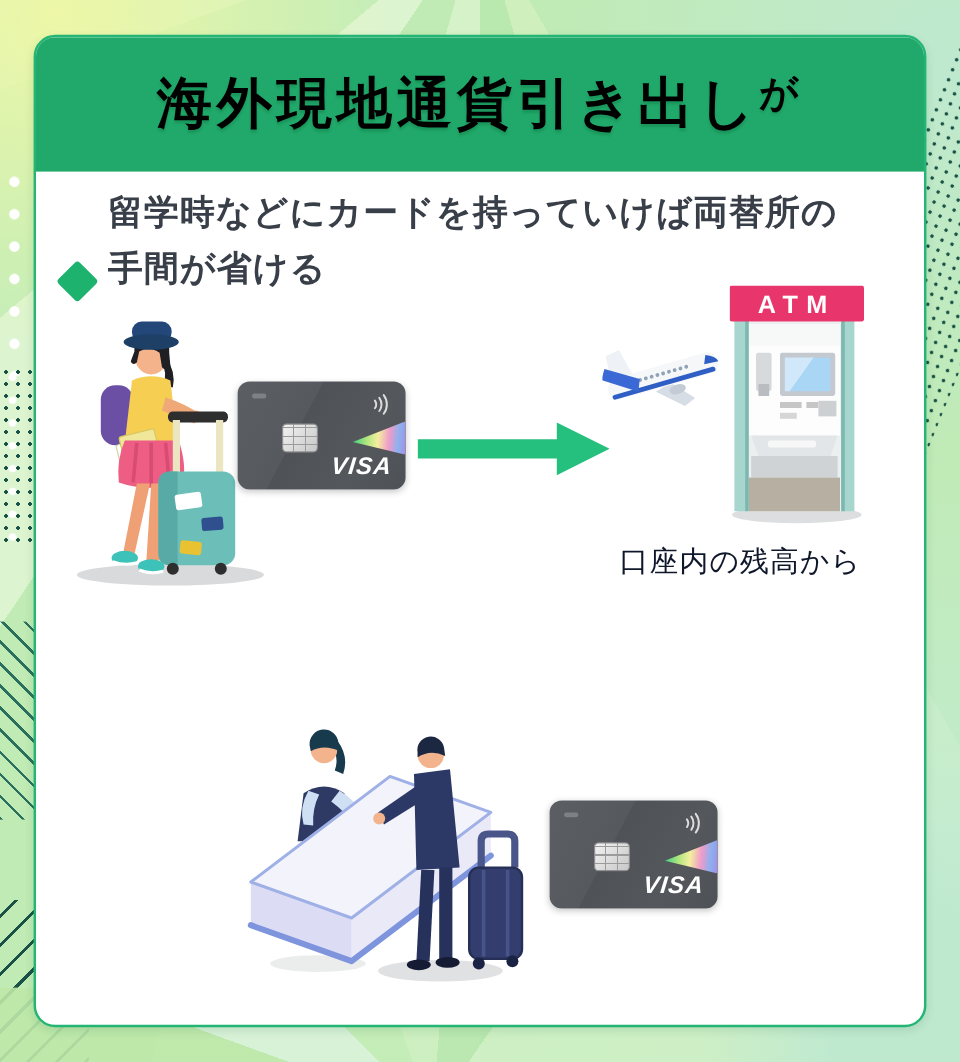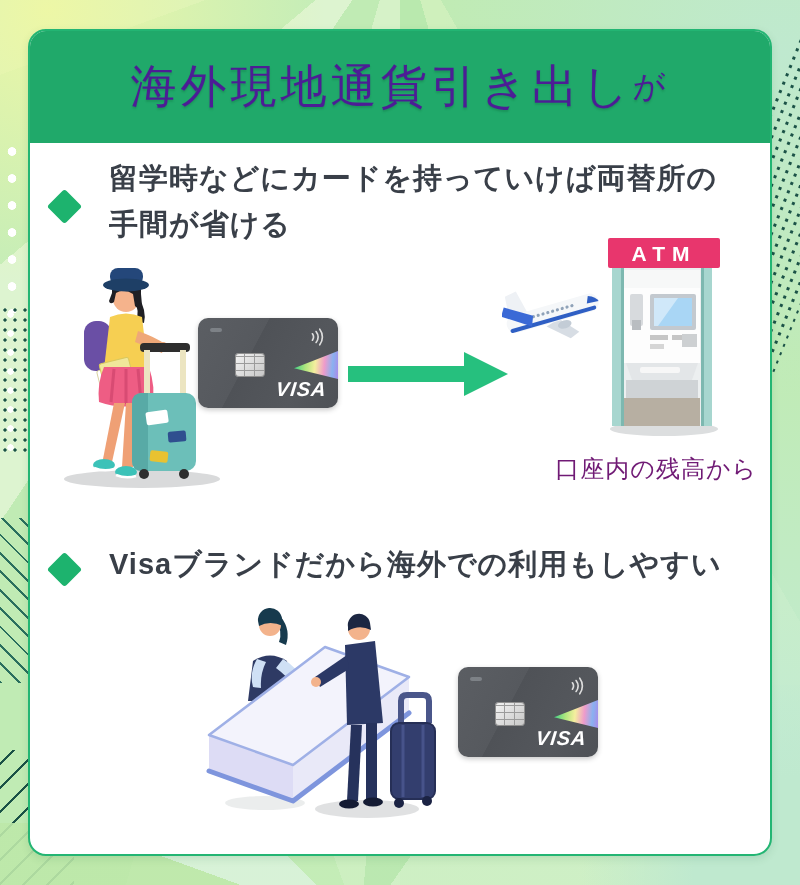--- a/index.html
+++ b/index.html
@@ -29,27 +29,27 @@
     background:repeating-linear-gradient(135deg,#1b5247 0 2.5px,rgba(0,0,0,0) 2.5px 17px);}
   .fan-bottom{left:0;bottom:0;width:800px;height:62px;opacity:.9;
     background:conic-gradient(from 245deg at 45% 170%, #cdef9e 0 20deg, #bde8a9 20deg 45deg, #d8f2d9 45deg 70deg, #c2ecb5 70deg 95deg, #ccefc0 95deg 120deg, #b8e7ae 120deg 150deg, #d0f0c6 150deg 180deg);}
   .mint-bottom-right{right:0;bottom:0;width:230px;height:200px;
     background:radial-gradient(circle at 100% 100%, #bfe9cf 35%, rgba(191,233,207,0) 72%);}
   
   .panel{position:absolute;left:28px;top:29px;width:744px;height:827px;box-sizing:border-box;
     border:2px solid #23b573;border-radius:18px;background:#ffffff;overflow:hidden;
     box-shadow:0 3px 8px rgba(10,90,50,.12);}
   .banner{height:112px;background:#20a96a;display:flex;align-items:center;justify-content:center;}
-  .banner .title{display:flex;align-items:center;color:#4c1d95;font-weight:400;
+  .banner .title{display:flex;align-items:flex-start;color:#000000;font-weight:700;
     letter-spacing:4px;text-shadow:0 2px 2px rgba(0,60,30,.18);white-space:nowrap;}
   .title-main,.title-tail{font-size:46px;}
   .title-particle{font-size:32px;}
   .content{position:relative;height:711px;}
   
-  .bullet-row{position:absolute;left:22px;display:flex;align-items:center;gap:32px;}
+  .bullet-row{position:absolute;left:22px;display:flex;align-items:flex-end;gap:13px;}
   .bullet-row1{top:12px;width:680px;}
   .bullet-row2{top:398px;width:700px;}
   .diamond{flex:0 0 auto;width:25px;height:25px;background:#1db36e;transform:rotate(45deg);
     border-radius:3px;margin-top:10px;}
   .bullet-text{font-size:29px;font-weight:600;line-height:46px;color:#393f48;letter-spacing:1px;}
   .bullet-row1 .bullet-text{width:612px;}
   
   .traveler-illo{position:absolute;left:32px;top:112px;}
   .card{position:absolute;width:140px;height:90px;border-radius:10px;overflow:hidden;
     background:linear-gradient(118deg,#5b5e63 0%,#56595e 38%,#4f5257 38.3%,#54575c 72%,#4e5156 100%);
@@ -66,22 +66,22 @@
       linear-gradient(135deg,#f4f4f4,#c6c6c6);
     box-shadow:0 0 0 1px #8f8f8f inset;}
   .prism{position:absolute;right:0;top:33px;width:44px;height:28px;
     clip-path:polygon(100% 0,0 62%,100% 100%);opacity:.95;
     background:linear-gradient(95deg,#2ed38a 0%,#b6ee7f 28%,#fdf6a2 48%,#f79fd0 68%,#8cb6f8 86%,#b08cf0 100%);}
   .visa{position:absolute;right:11px;bottom:7px;color:#ffffff;font-weight:800;font-style:italic;
     font-size:20px;letter-spacing:1px;transform:skewX(-6deg);}
   .arrow-illo{position:absolute;left:318px;top:208px;}
   .airplane-illo{position:absolute;left:472px;top:127px;}
   .atm-illo{position:absolute;left:578px;top:95px;}
-  .atm-caption{position:absolute;left:447px;top:309px;width:280px;text-align:right;
-    font-size:24px;font-weight:500;line-height:34px;color:#701a75;letter-spacing:1px;}
+  .atm-caption{position:absolute;left:447px;top:309px;width:280px;text-align:center;
+    font-size:24px;font-weight:500;line-height:34px;color:#0f172a;letter-spacing:1px;}
   .counter-illo{position:absolute;left:165px;top:460px;}
 </style>
 </head>
 <body>
 
 <div class="stage">
 
   <div class="decor dots-right"></div>
   <div class="decor dots-left-white"></div>
   <div class="decor stipple-left"></div>
@@ -220,24 +220,20 @@
         <rect x="93" y="28" width="11" height="160" fill="#a7d6cf"></rect>
         <rect x="93" y="28" width="3" height="160" fill="#7db8b0"></rect>
         <rect x="0" y="0" width="112" height="30" rx="2" fill="#e8366d"></rect>
         <text x="56" y="23" text-anchor="middle" font-size="21" font-weight="bold" letter-spacing="7" fill="#ffffff">ATM</text>
       </svg>
 
       <div class="atm-caption">
         <div>口座内の残高から</div>
       </div>
 
-      <div class="bullet-row bullet-row2">
-        <span class="diamond"></span>
-        <span class="bullet-text">Visaブランドだから海外での利用もしやすい</span>
-      </div>
 
       <svg class="counter-illo" width="250" height="235" viewBox="0 0 250 235">
         <ellipse cx="172" cy="206" rx="52" ry="9" fill="#dadcdd" opacity="0.85"></ellipse>
         <ellipse cx="70" cy="200" rx="40" ry="7" fill="#e3e5e6" opacity="0.7"></ellipse>
 
         <path d="M86,14 q10,13 5,28 l-7,-3 q4,-11 -3,-21 z" fill="#173a4d"></path>
         <circle cx="75" cy="22" r="11" fill="#f3b38c"></circle>
         <path d="M63,18 a12,12 0 0 1 24,-2 l1,7 q-13,-6 -24,0 z" fill="#173a4d"></path>
         <path d="M58,58 q17,-11 34,0 l5,40 h-44 z" fill="#2e3a64"></path>
         <path d="M62,56 q-8,14 -4,28 l8,1 q-1,-14 5,-26 z" fill="#cfe0f5"></path>

